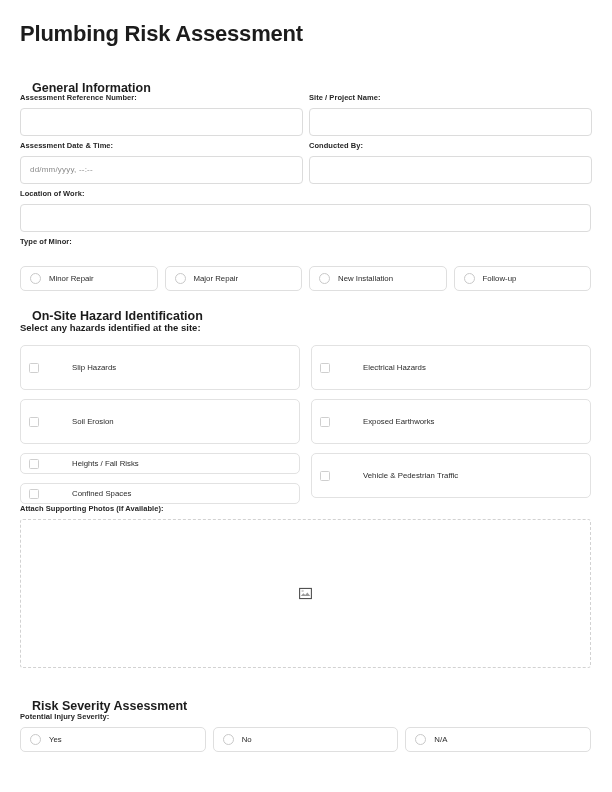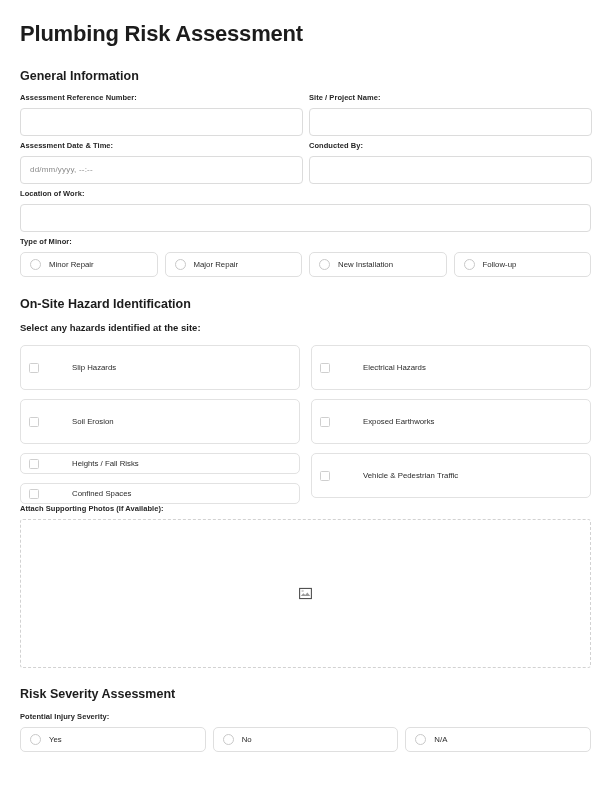--- a/index.html
+++ b/index.html
@@ -27,21 +27,21 @@
   .doc-title {
     margin: 0;
     padding-top: 21px;
     font-size: 22px;
     font-weight: bold;
     letter-spacing: -0.2px;
     color: #1c1c1c;
     line-height: 1.15;
   }
   .section-title {
-    margin: 0;
+    margin: 12px;
     font-size: 12.5px;
     font-weight: bold;
     color: #1c1c1c;
     line-height: 1.2;
   }
   .sub-label {
     font-size: 7.5px;
     font-weight: bold;
     color: #262626;
     line-height: 1.2;
@@ -211,21 +211,21 @@
 
   <div class="abs" style="left:20px; top:189px; width:571px;">
     <div class="sub-label">Location of Work:</div>
     <div class="field-box tall" style="margin-top:6px;">
       <span class="placeholder-text"></span>
     </div>
   </div>
 
   <div class="abs" style="left:20px; top:237px; width:571px;">
     <div class="sub-label">Type of Minor:</div>
-    <div class="opt-row" style="margin-top:6px;">
+    <div class="opt-row" style="margin-top:20px;">
       <div class="opt-box">
         <span class="radio-dot"></span>
         <span class="opt-label">Minor Repair</span>
       </div>
       <div class="opt-box">
         <span class="radio-dot"></span>
         <span class="opt-label">Major Repair</span>
       </div>
       <div class="opt-box">
         <span class="radio-dot"></span>

